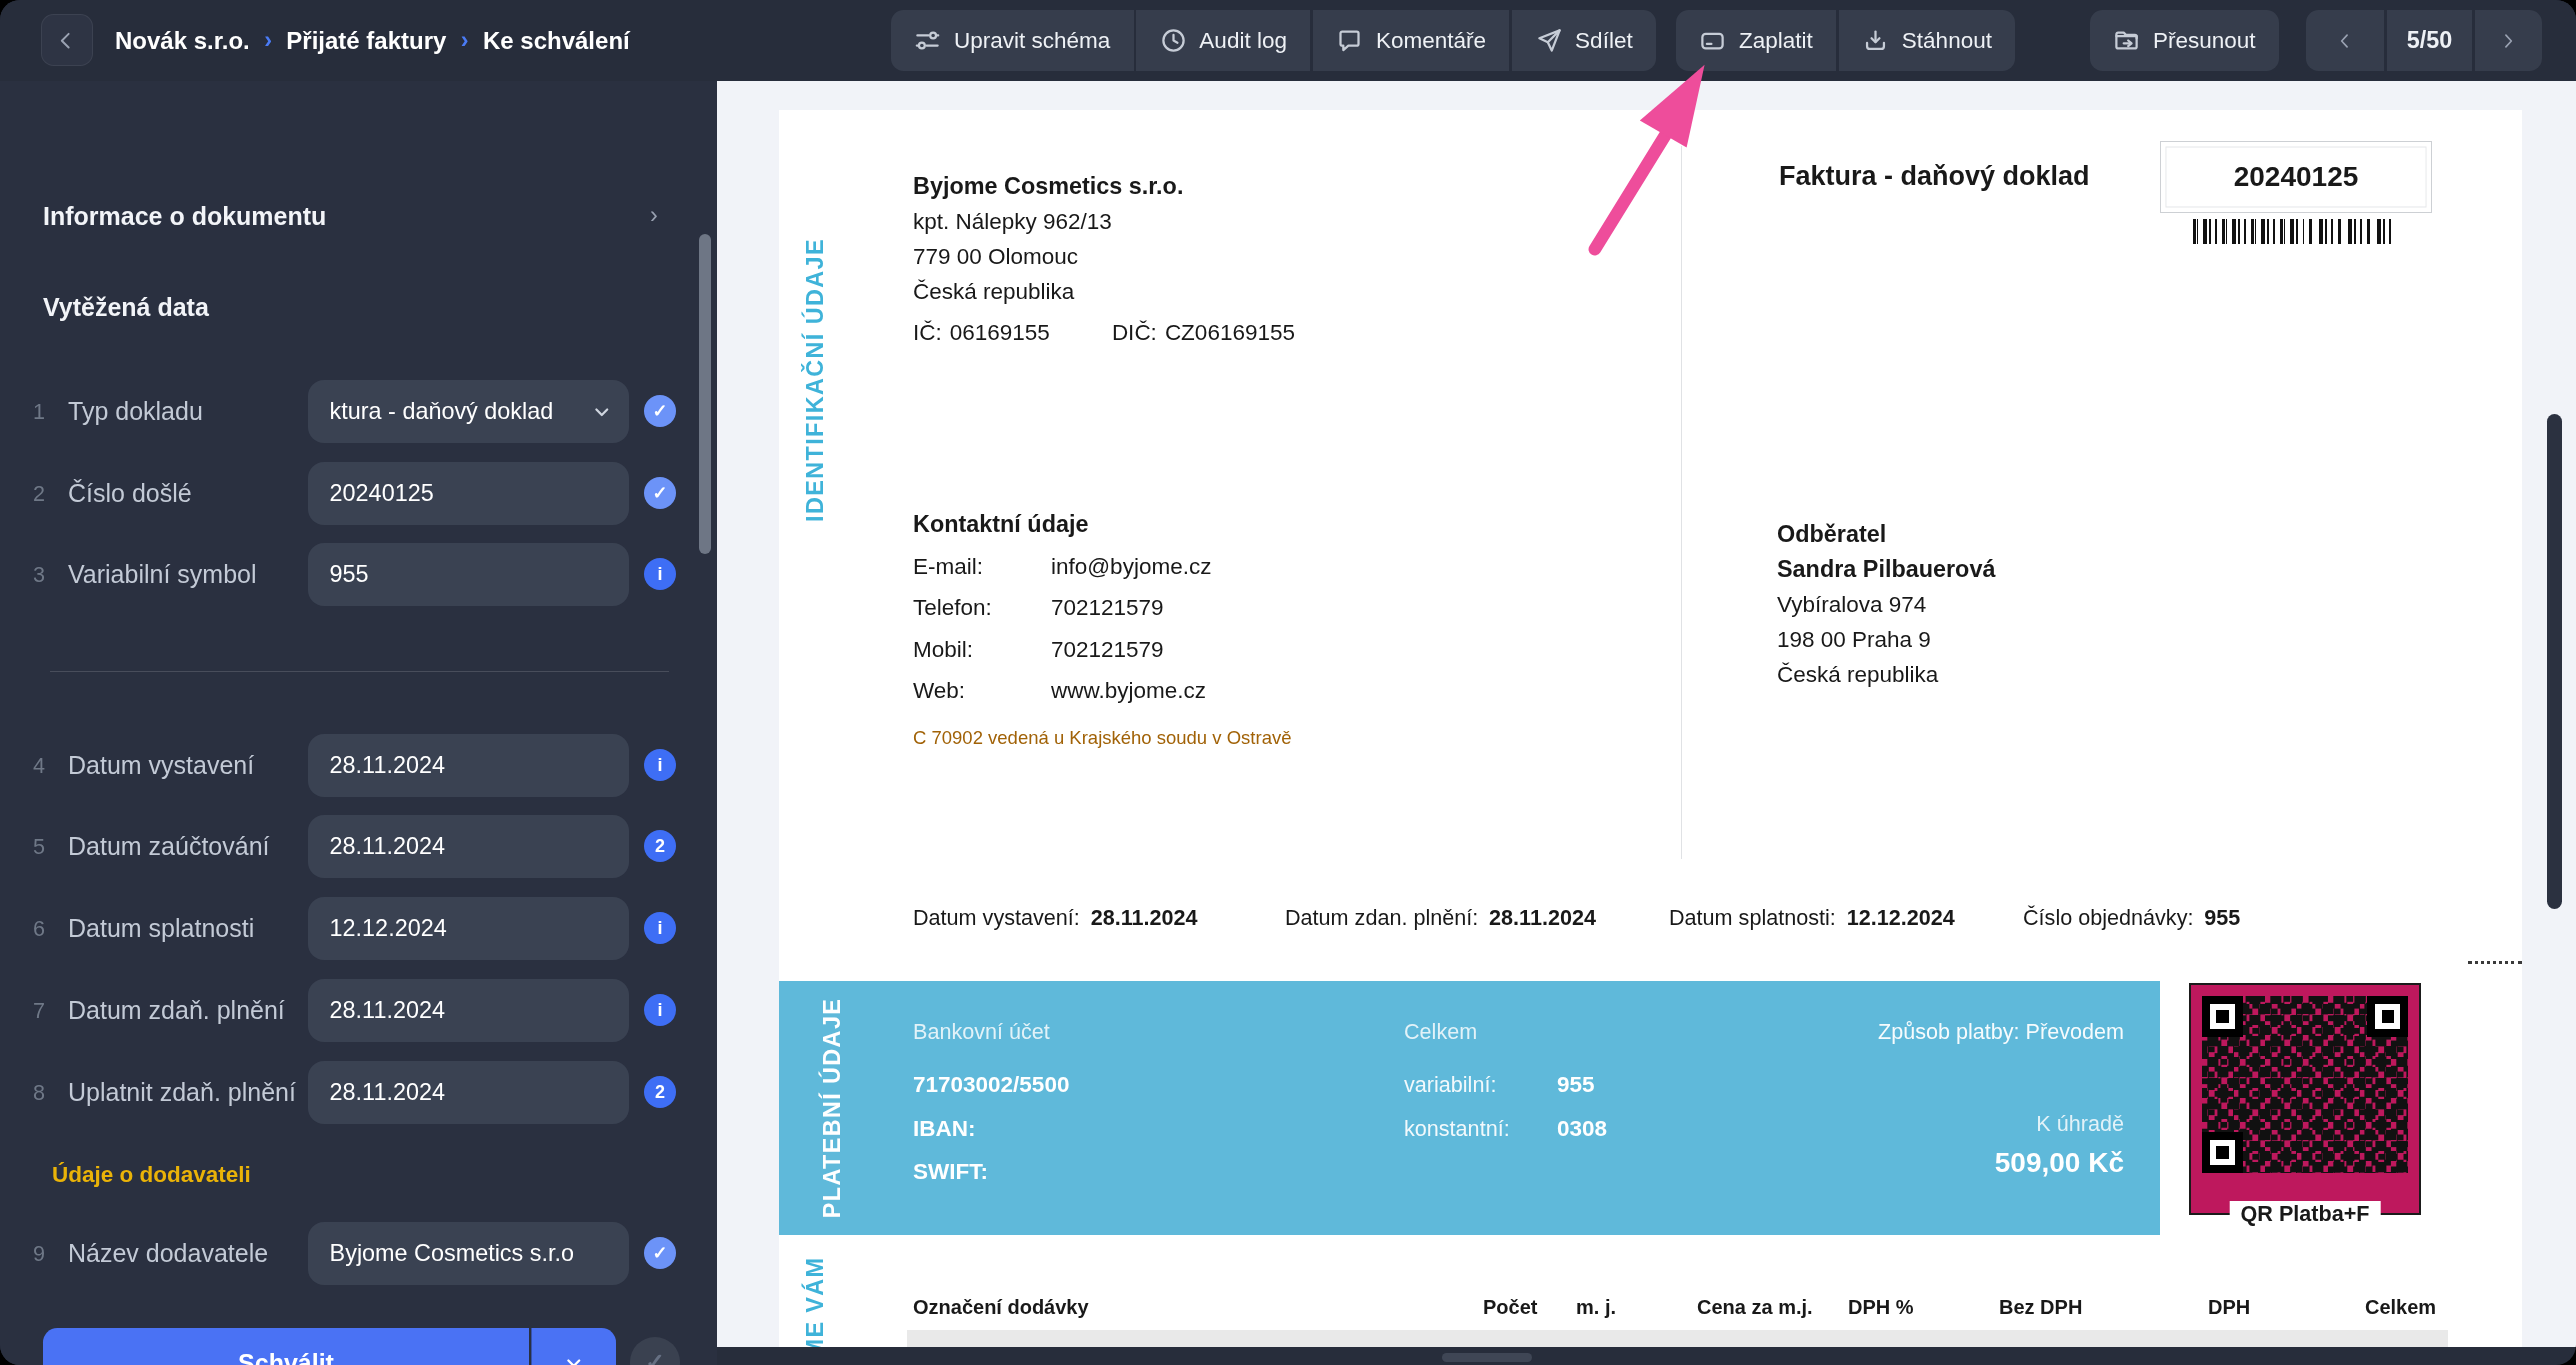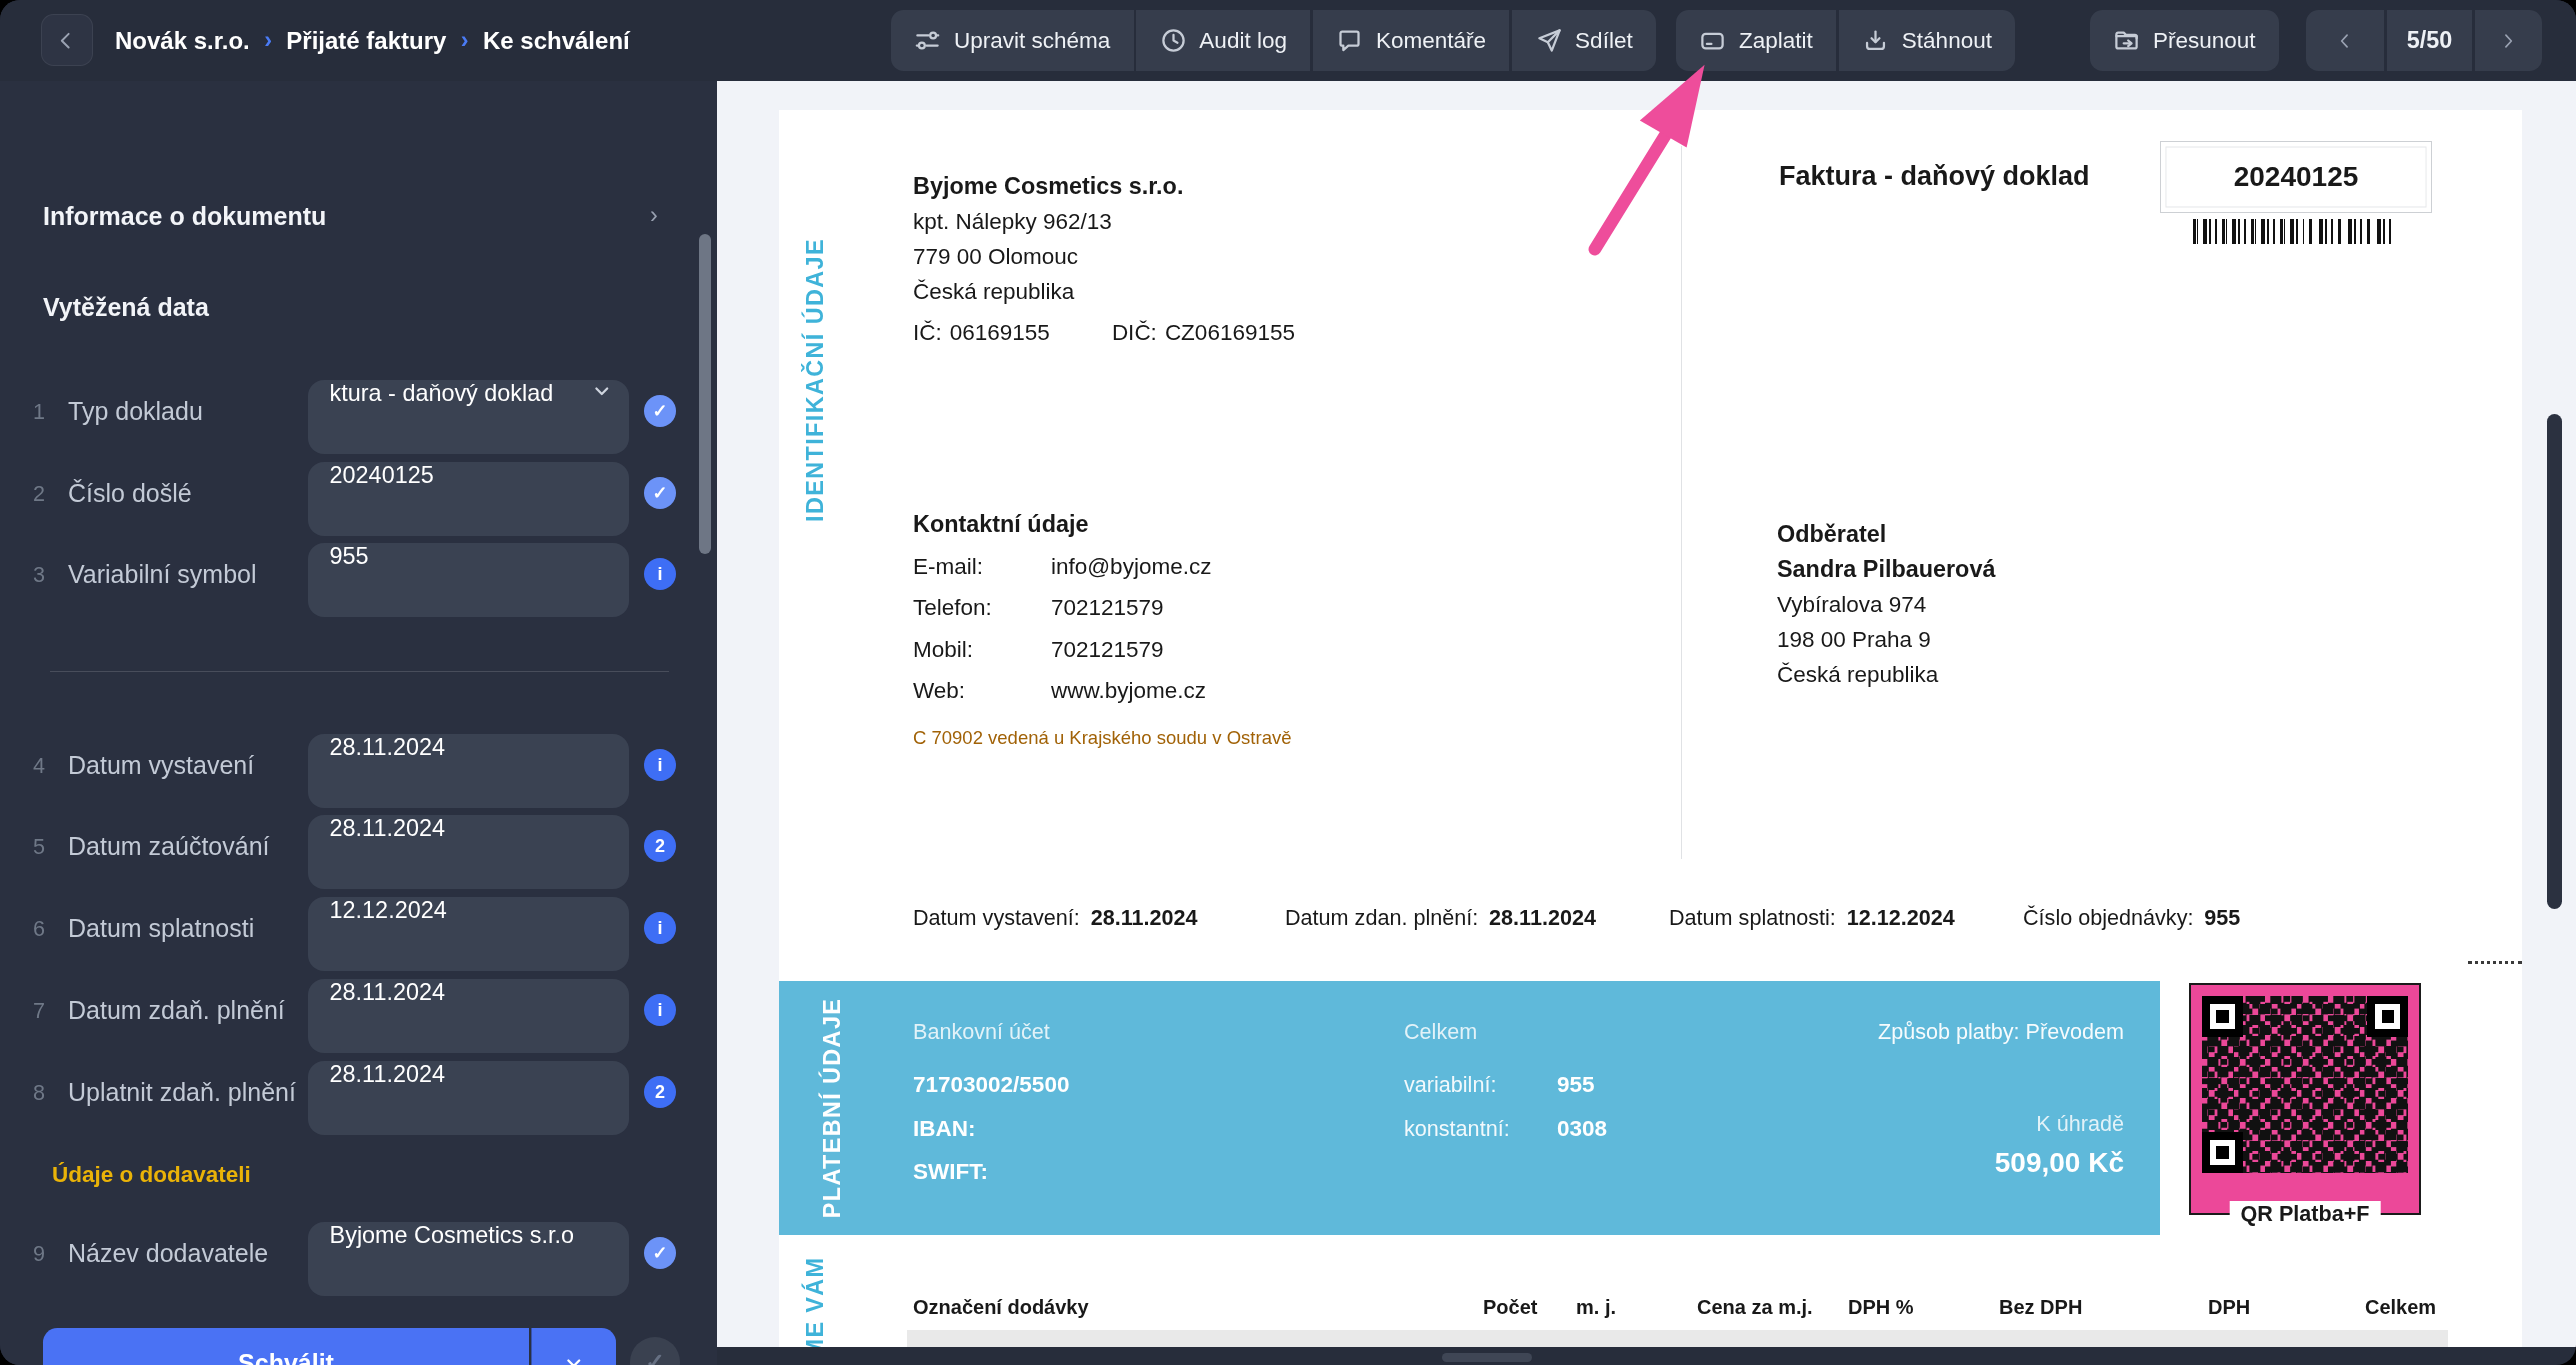--- a/index.html
+++ b/index.html
@@ -23,22 +23,22 @@
   .tb-icon { width:27px; height:27px; stroke:#c6ccd6; fill:none; stroke-width:2; stroke-linecap:round; stroke-linejoin:round; flex:none; }
   .pager-label { font-weight:700; font-size:23.4px; }
 
   
   .sidebar { position:absolute; left:0; top:81px; width:717px; height:1284px; background:#2a3040; color:#fff; }
   .side-sec { position:absolute; left:43px; font-size:25px; font-weight:600; color:#f2f4f8; }
   .side-sec-chev { position:absolute; left:650px; font-size:23.4px; color:#98a0b0; }
   .frow { position:absolute; left:0; width:717px; height:63px; }
   .fnum { position:absolute; left:23.4px; width:31px; text-align:center; line-height:63px; color:#6f7887; font-size:21.6px; }
   .flabel { position:absolute; left:68px; line-height:63px; color:#c3cad6; font-size:25px; white-space:nowrap; }
-  .fpill { position:absolute; left:308px; top:0; width:321px; height:74px; background:#3a4252; border-radius:16px;
-           color:#fff; font-size:23.4px; display:flex; padding:0 21.6px; }
+  .fpill { position:absolute; left:308px; top:0; width:321px; height:63px; background:#3a4252; border-radius:16px;
+           color:#fff; font-size:23.4px; display:flex; align-items:center; padding:0 21.6px; }
   .fpill.dropdown { justify-content:space-between; padding-right:16px; }
   .chev-svg { width:21.6px; height:21.6px; stroke:#cfd5df; fill:none; stroke-width:2.5; stroke-linecap:round; stroke-linejoin:round; flex:none; }
   .fbadge { position:absolute; left:644px; top:15.3px; width:32px; height:32px; border-radius:50%;
             display:flex; align-items:center; justify-content:center; color:#fff; font-size:18px; font-weight:700; }
   .badge-check { background:#6c93f8; }
   .badge-blue  { background:#3e6ef5; }
   .side-divider { position:absolute; left:50px; width:619px; height:0; border-top:0.9px solid rgba(255,255,255,.14); }
   .side-sub { position:absolute; left:52px; font-size:22.5px; font-weight:600; color:#eab308; }
   .approve-main { position:absolute; left:43px; top:1247px; width:486px; height:70px; background:#4a72f4;
                   border-radius:14.4px 0 0 14.4px; color:#fff; font-size:25px; font-weight:600;
@@ -79,21 +79,21 @@
   .dates-row { position:absolute; left:134px; top:795px; width:1557px; display:flex; font-size:21.6px; }
   .dates-row .ditem { white-space:nowrap; }
   .dates-row .dval { font-weight:700; margin-left:10.8px; }
 
   .paybox { position:absolute; left:0; top:871px; width:1381px; height:254px; background:#5fb9da; color:#fff; }
   .pb { position:absolute; font-size:21.6px; white-space:nowrap; }
   .pb.dim { opacity:.82; }
   .pb.sb { font-weight:600; font-size:22.5px; }
   .pb.amount { font-size:28px; font-weight:700; }
 
-  .qrbox { position:absolute; left:1410px; top:873px; width:232px; height:232px; border:2.7px solid #1b1b1b; background:#ec4899; }
+  .qrbox { position:absolute; left:1410px; top:873px; width:232px; height:232px; border:2.7px solid #1b1b1b; background:#be185d; }
   .qr-pattern { position:absolute; left:10.8px; right:10.8px; top:10.8px; bottom:40px;
     background-image:repeating-conic-gradient(#111 0% 25%, transparent 0% 50%), repeating-conic-gradient(#111 0% 25%, transparent 0% 50%);
     background-size:12.6px 12.6px, 21px 21px; background-position:0 0, 5.4px 8px; }
   .qr-finder { position:absolute; width:41px; height:41px; border:8px solid #000; background:#fff; }
   .qr-finder::after { content:""; position:absolute; inset:6.3px; background:#000; }
   .qr-label { position:absolute; left:50%; bottom:-14.4px; transform:translateX(-50%); background:#fff;
               padding:0 10.8px; font-size:21.6px; font-weight:700; white-space:nowrap; }
 
   .dotted { position:absolute; left:1689px; top:851px; width:54px; border-top:3.6px dotted #3a3a3a; }
 

